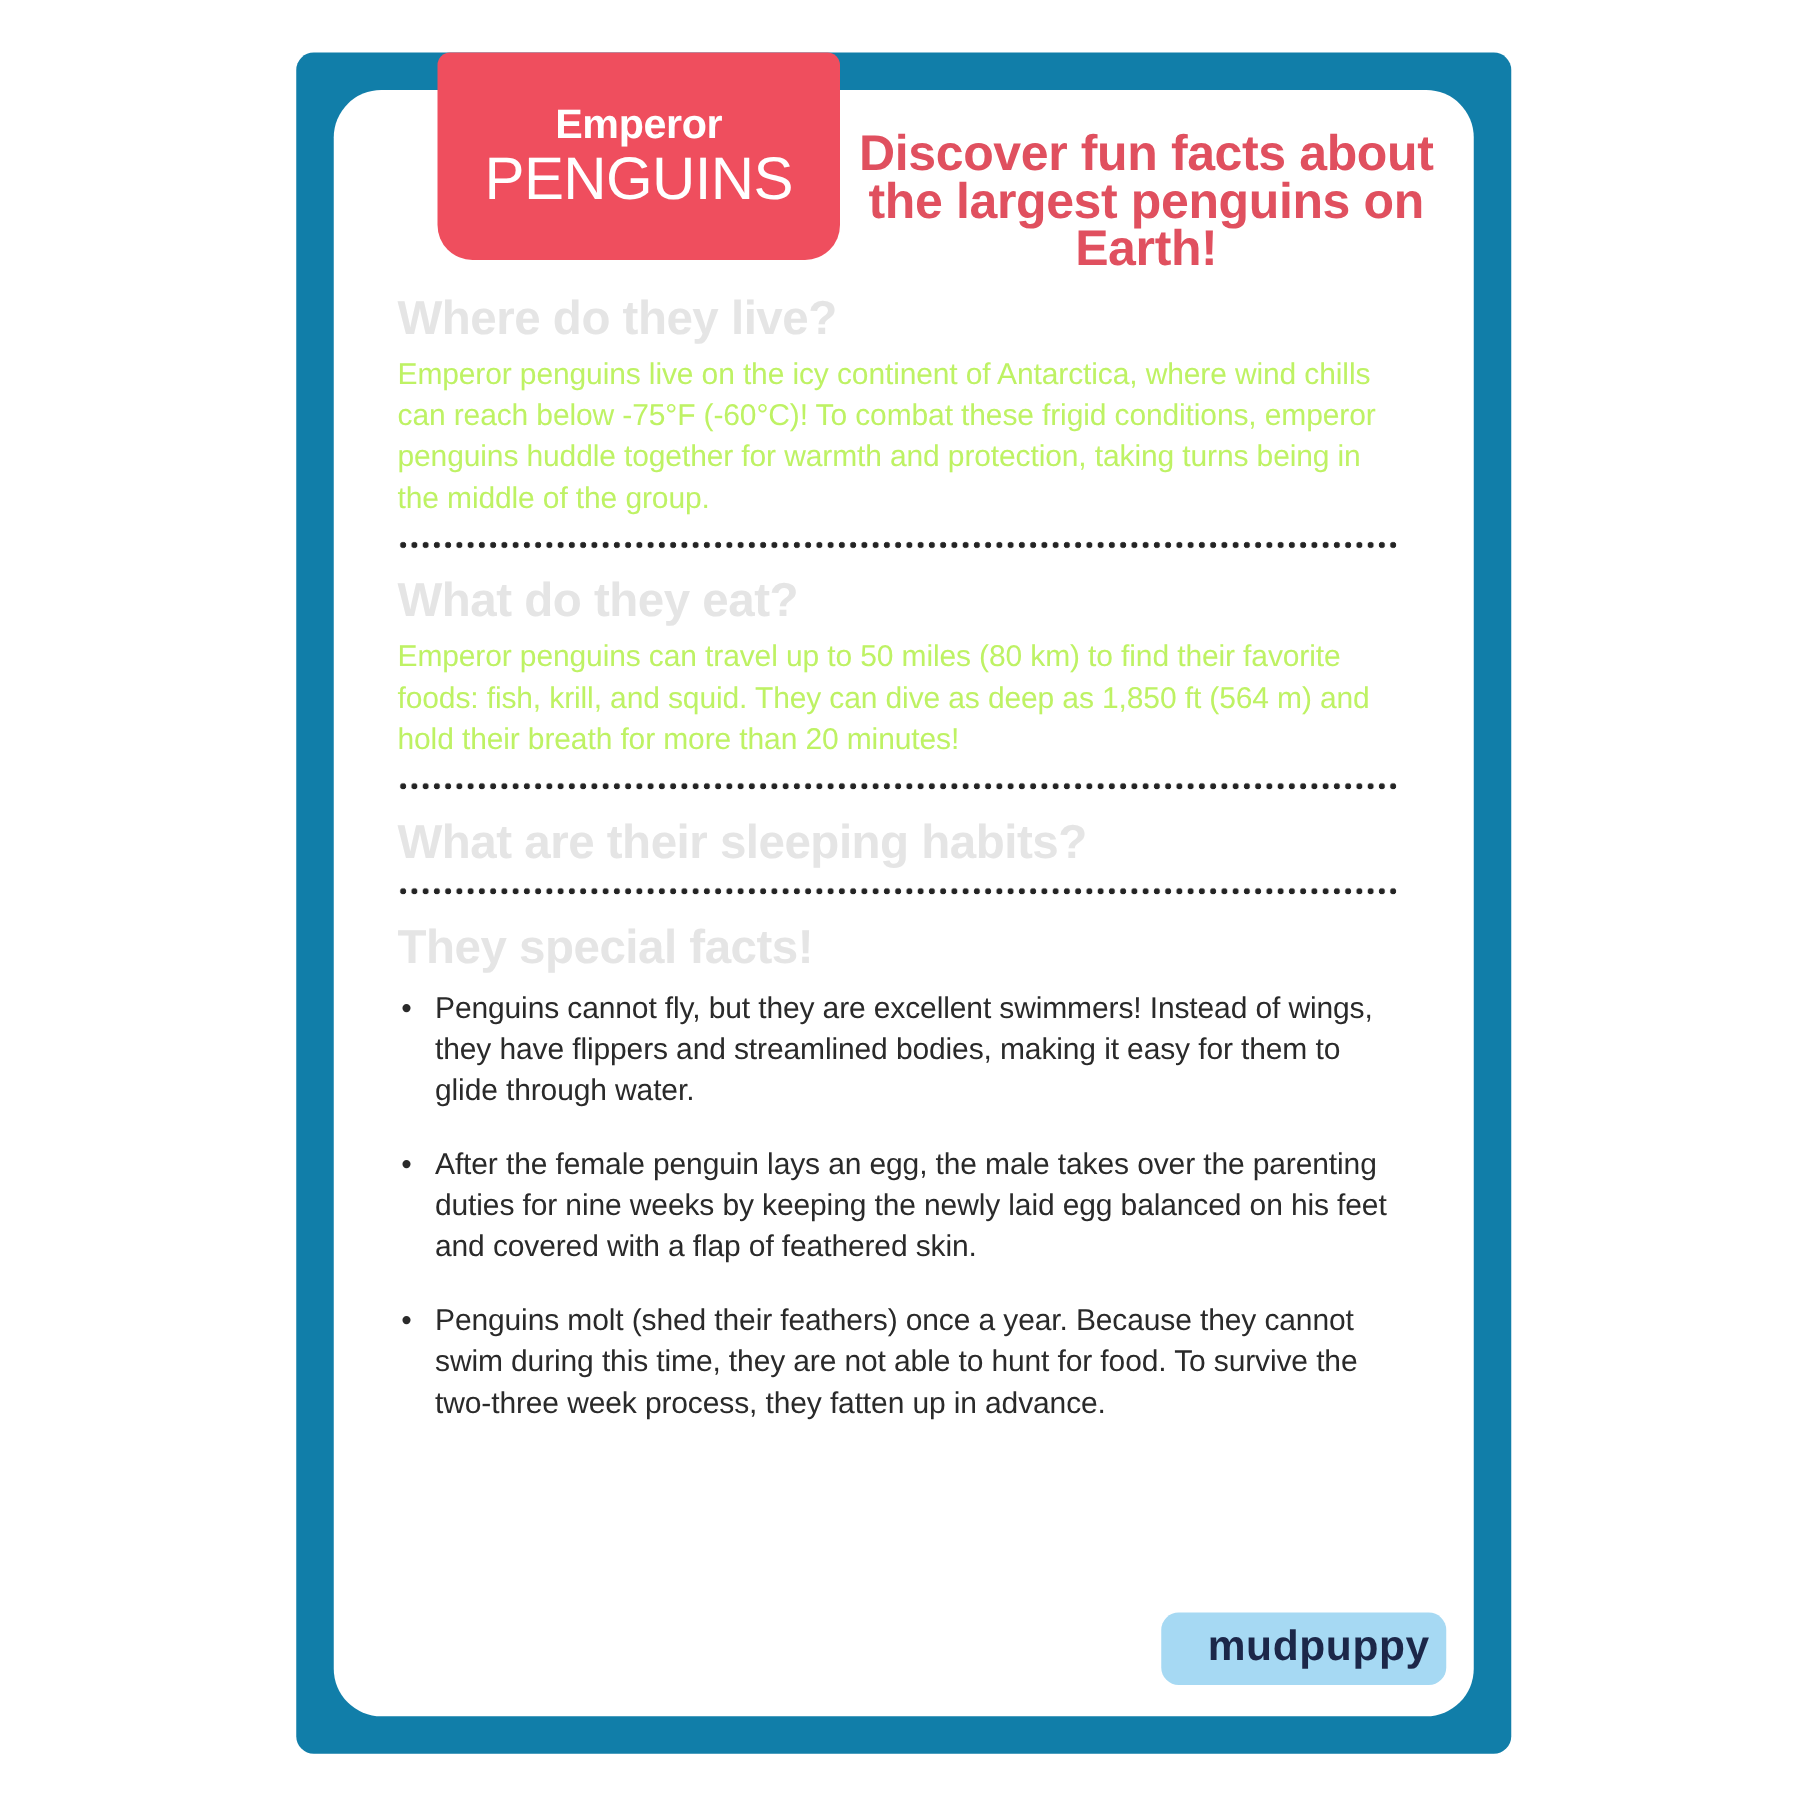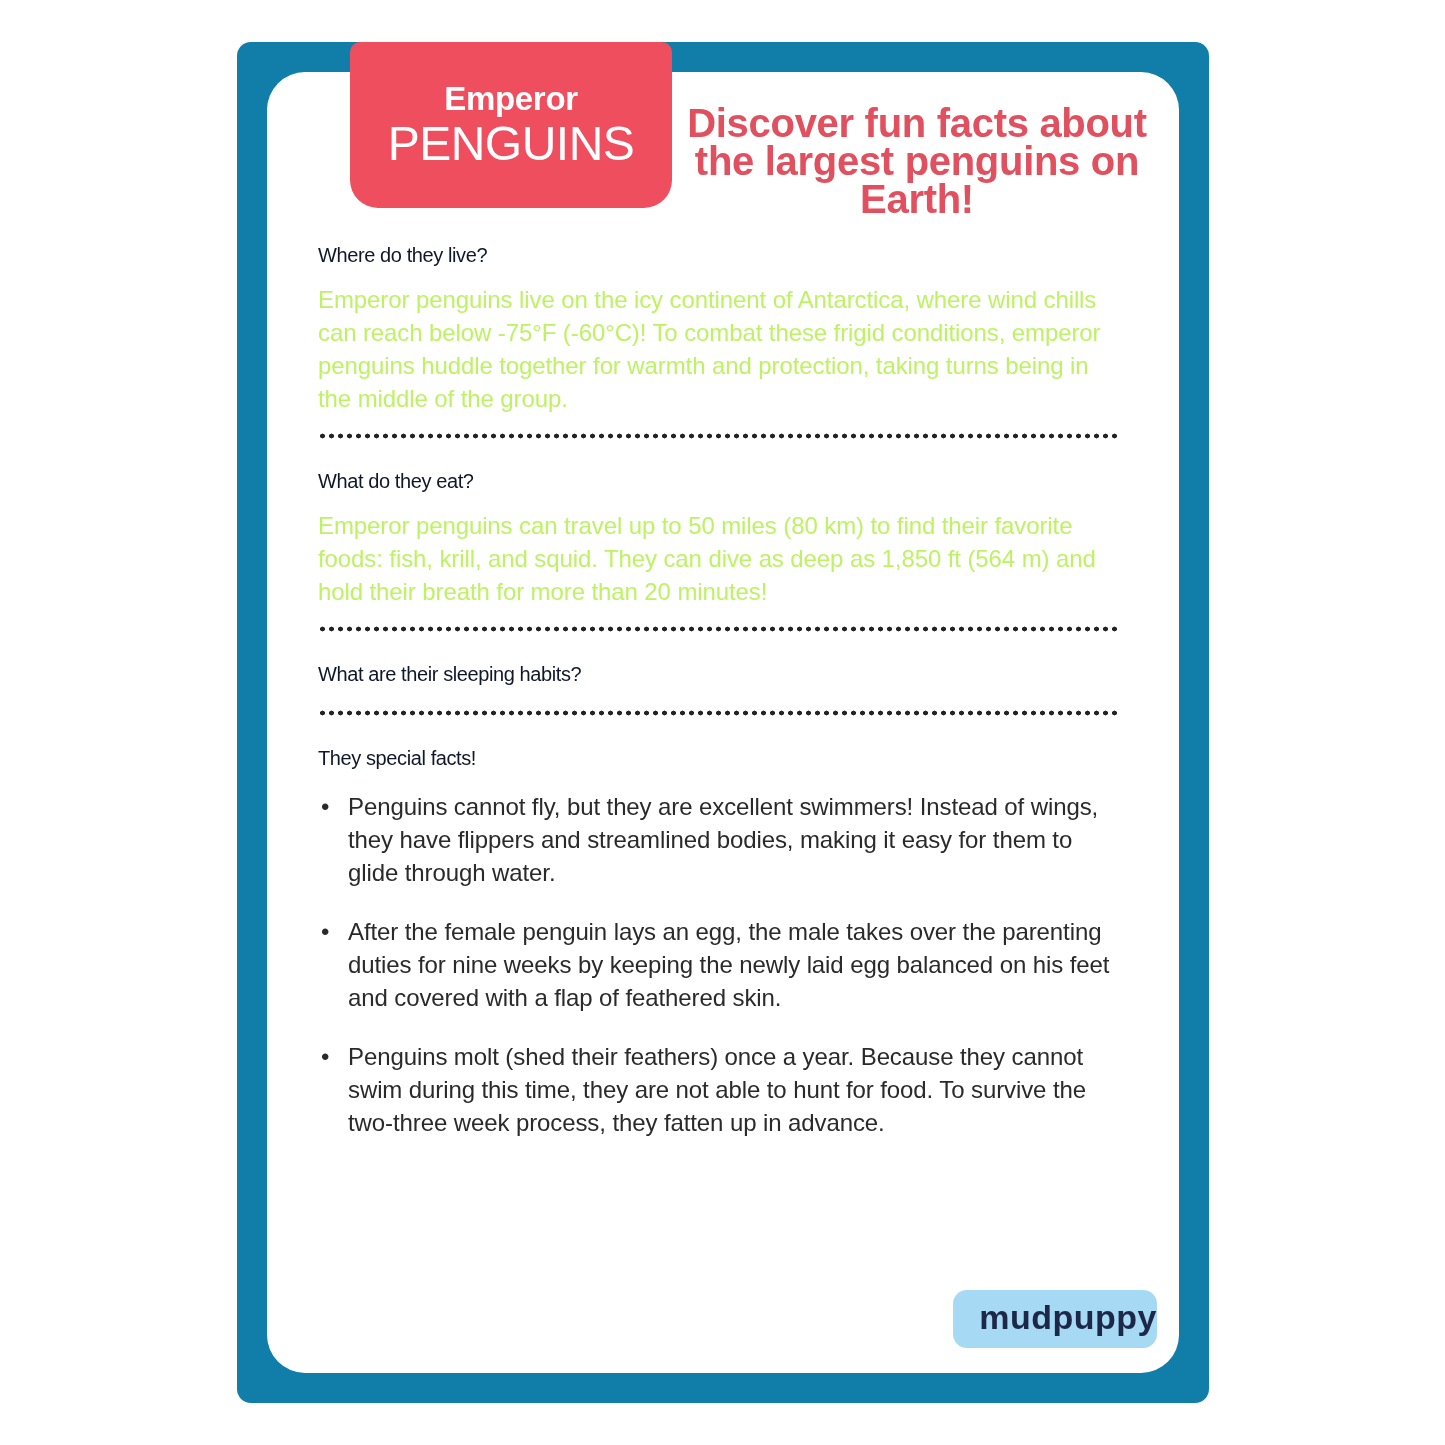--- a/index.html
+++ b/index.html
@@ -77,23 +77,23 @@
   }
   .content {
     position: absolute;
     left: 81px;
     top: 195px;
     width: 800px;
     z-index: 2;
   }
   .section-heading {
     margin: 0 0 10px 0;
-    font-size: 20px;
-    font-weight: 400;
-    color: #0f172a;
+    font-size: 38px;
+    font-weight: 700;
+    color: #e5e5e5;
     letter-spacing: -0.4px;
     line-height: 36px;
   }
   .section-body {
     margin: 0;
     font-size: 24px;
     line-height: 33px;
     color: #bef264;
     letter-spacing: -0.1px;
   }
@@ -129,22 +129,23 @@
   .brand-logo {
     position: absolute;
     right: 52px;
     bottom: 55px;
     width: 204px;
     height: 58px;
     background: #a6d9f3;
     border-radius: 14px;
     display: flex;
     align-items: center;
-    justify-content: flex-end;
+    justify-content: center;
     z-index: 2;
+    padding-left: 24px;
   }
   .brand-text {
     color: #1c2749;
     font-size: 34px;
     font-weight: 600;
     letter-spacing: 0.5px;
     line-height: 1;
     padding-bottom: 4px;
   }
 </style>

